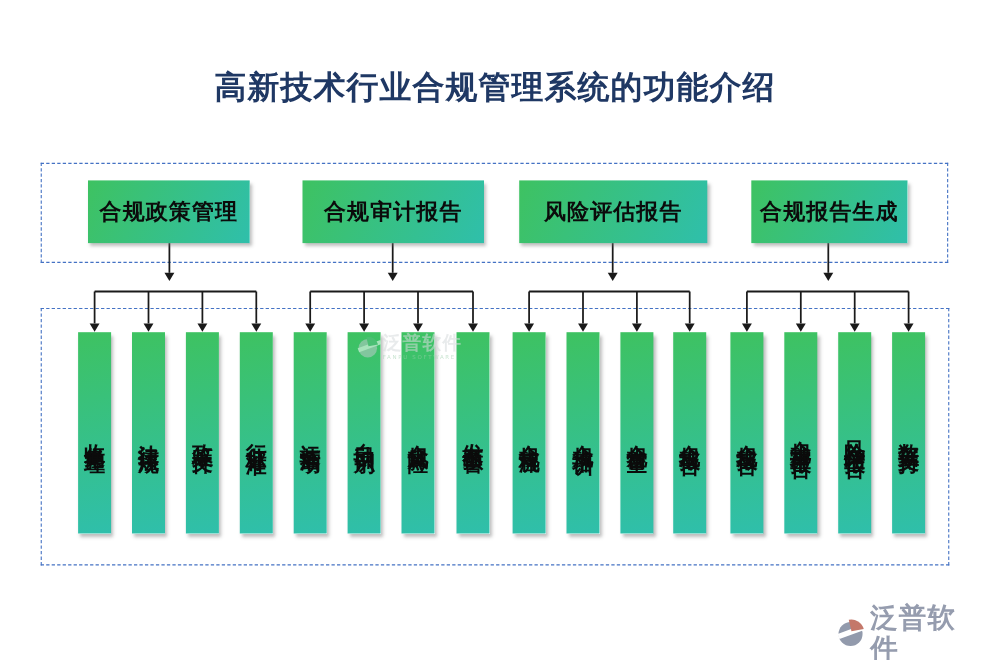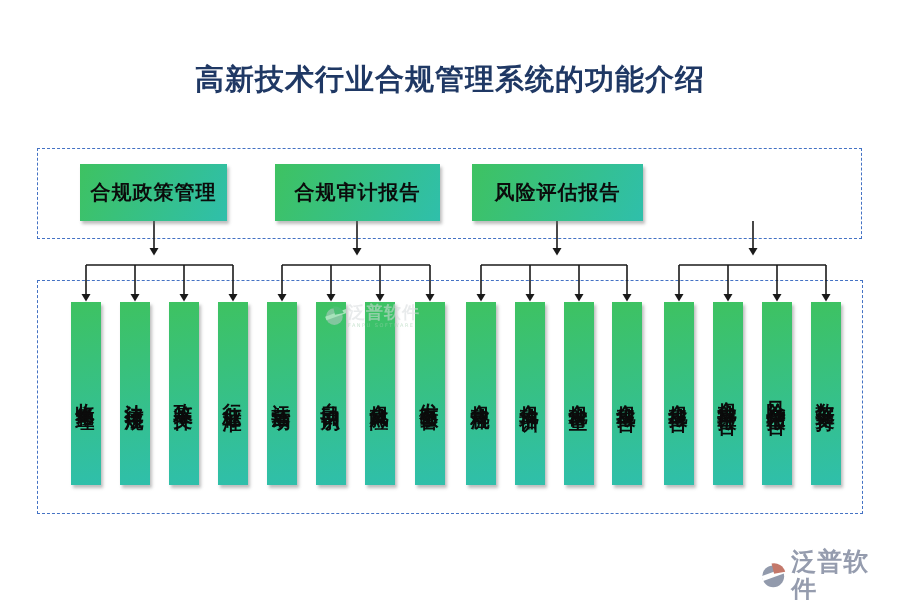--- a/index.html
+++ b/index.html
@@ -101,20 +101,21 @@
       <line x1="777" y1="265" x2="777" y2="294"></line>
         <polygon points="772.5,294 781.5,294 777,301.5"></polygon>
       <line x1="826" y1="265" x2="826" y2="294"></line>
         <polygon points="821.5,294 830.5,294 826,301.5"></polygon>
     </g>
   </svg>
 
   <div class="pbox" style="left:80px;width:147px">合规政策管理</div>
   <div class="pbox" style="left:275px;width:165px">合规审计报告</div>
   <div class="pbox" style="left:472px;width:171px">风险评估报告</div>
+  <div class="pbox" style="left:683px;width:142px">合规报告生成</div>
 
   <div class="bar" style="left:71px">收集整理</div>
   <div class="bar" style="left:120px">法律法规</div>
   <div class="bar" style="left:169px">政策文件</div>
   <div class="bar" style="left:218px">行业标准</div>
 
   <div class="bar" style="left:267px">运营活动</div>
   <div class="bar" style="left:316px">自动识别</div>
   <div class="bar" style="left:365px">合规风险</div>
   <div class="bar" style="left:415px">发出预警</div>

